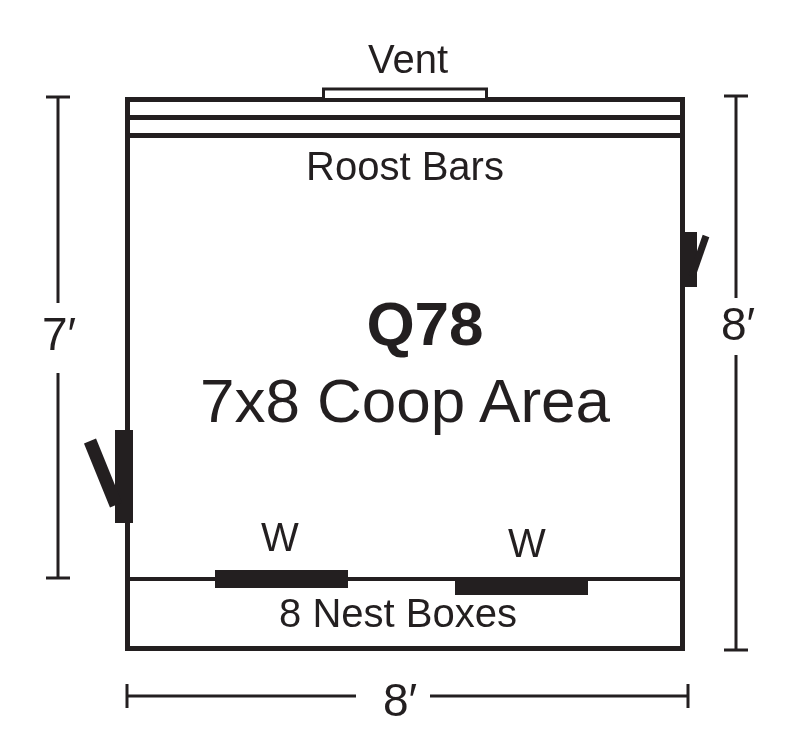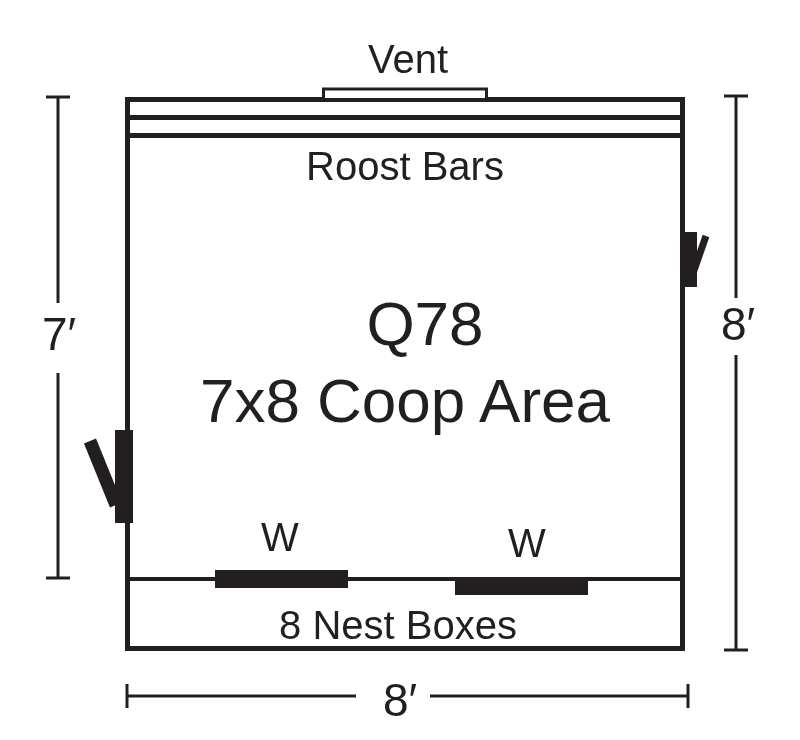--- a/index.html
+++ b/index.html
@@ -10,25 +10,25 @@
     width:800px; height:740px;
     background:var(--bg);
     font-family:"Liberation Sans","DejaVu Sans",sans-serif;
     color:var(--ink);
     overflow:hidden;
   }
   .plan-svg { position:absolute; left:0; top:0; width:800px; height:740px; }
   .lbl { position:absolute; text-align:center; color:var(--ink); line-height:1.08; white-space:nowrap; }
   .lbl-vent   { left:308px; top:38px;  width:200px; font-size:40px; }
   .lbl-roost  { left:255px; top:145px; width:300px; font-size:40px; }
-  .lbl-title  { left:125px; top:291px; width:600px; font-size:62px; font-weight:normal; }
+  .lbl-title  { left:125px; top:291px; width:600px; font-size:62px; font-weight:bold; }
   .lbl-sub    { left:125px; top:368px; width:560px; font-size:62px; font-weight:normal; }
   .lbl-w1     { left:230px; top:516px; width:100px; font-size:40px; }
   .lbl-w2     { left:477px; top:522px; width:100px; font-size:40px; }
-  .lbl-nest   { left:198px; top:592px; width:400px; font-size:40px;margin-top:12px; }
+  .lbl-nest   { left:198px; top:592px; width:400px; font-size:40px; }
   .lbl-dim    { font-size:46px; }
   .lbl-dim-left   { left:30px;  top:310px; width:58px; }
   .lbl-dim-right  { left:708px; top:300px; width:60px; }
   .lbl-dim-bottom { left:368px; top:676px; width:64px; }
 </style>
 </head>
 <body>
 
 <div class="canvas">
 

